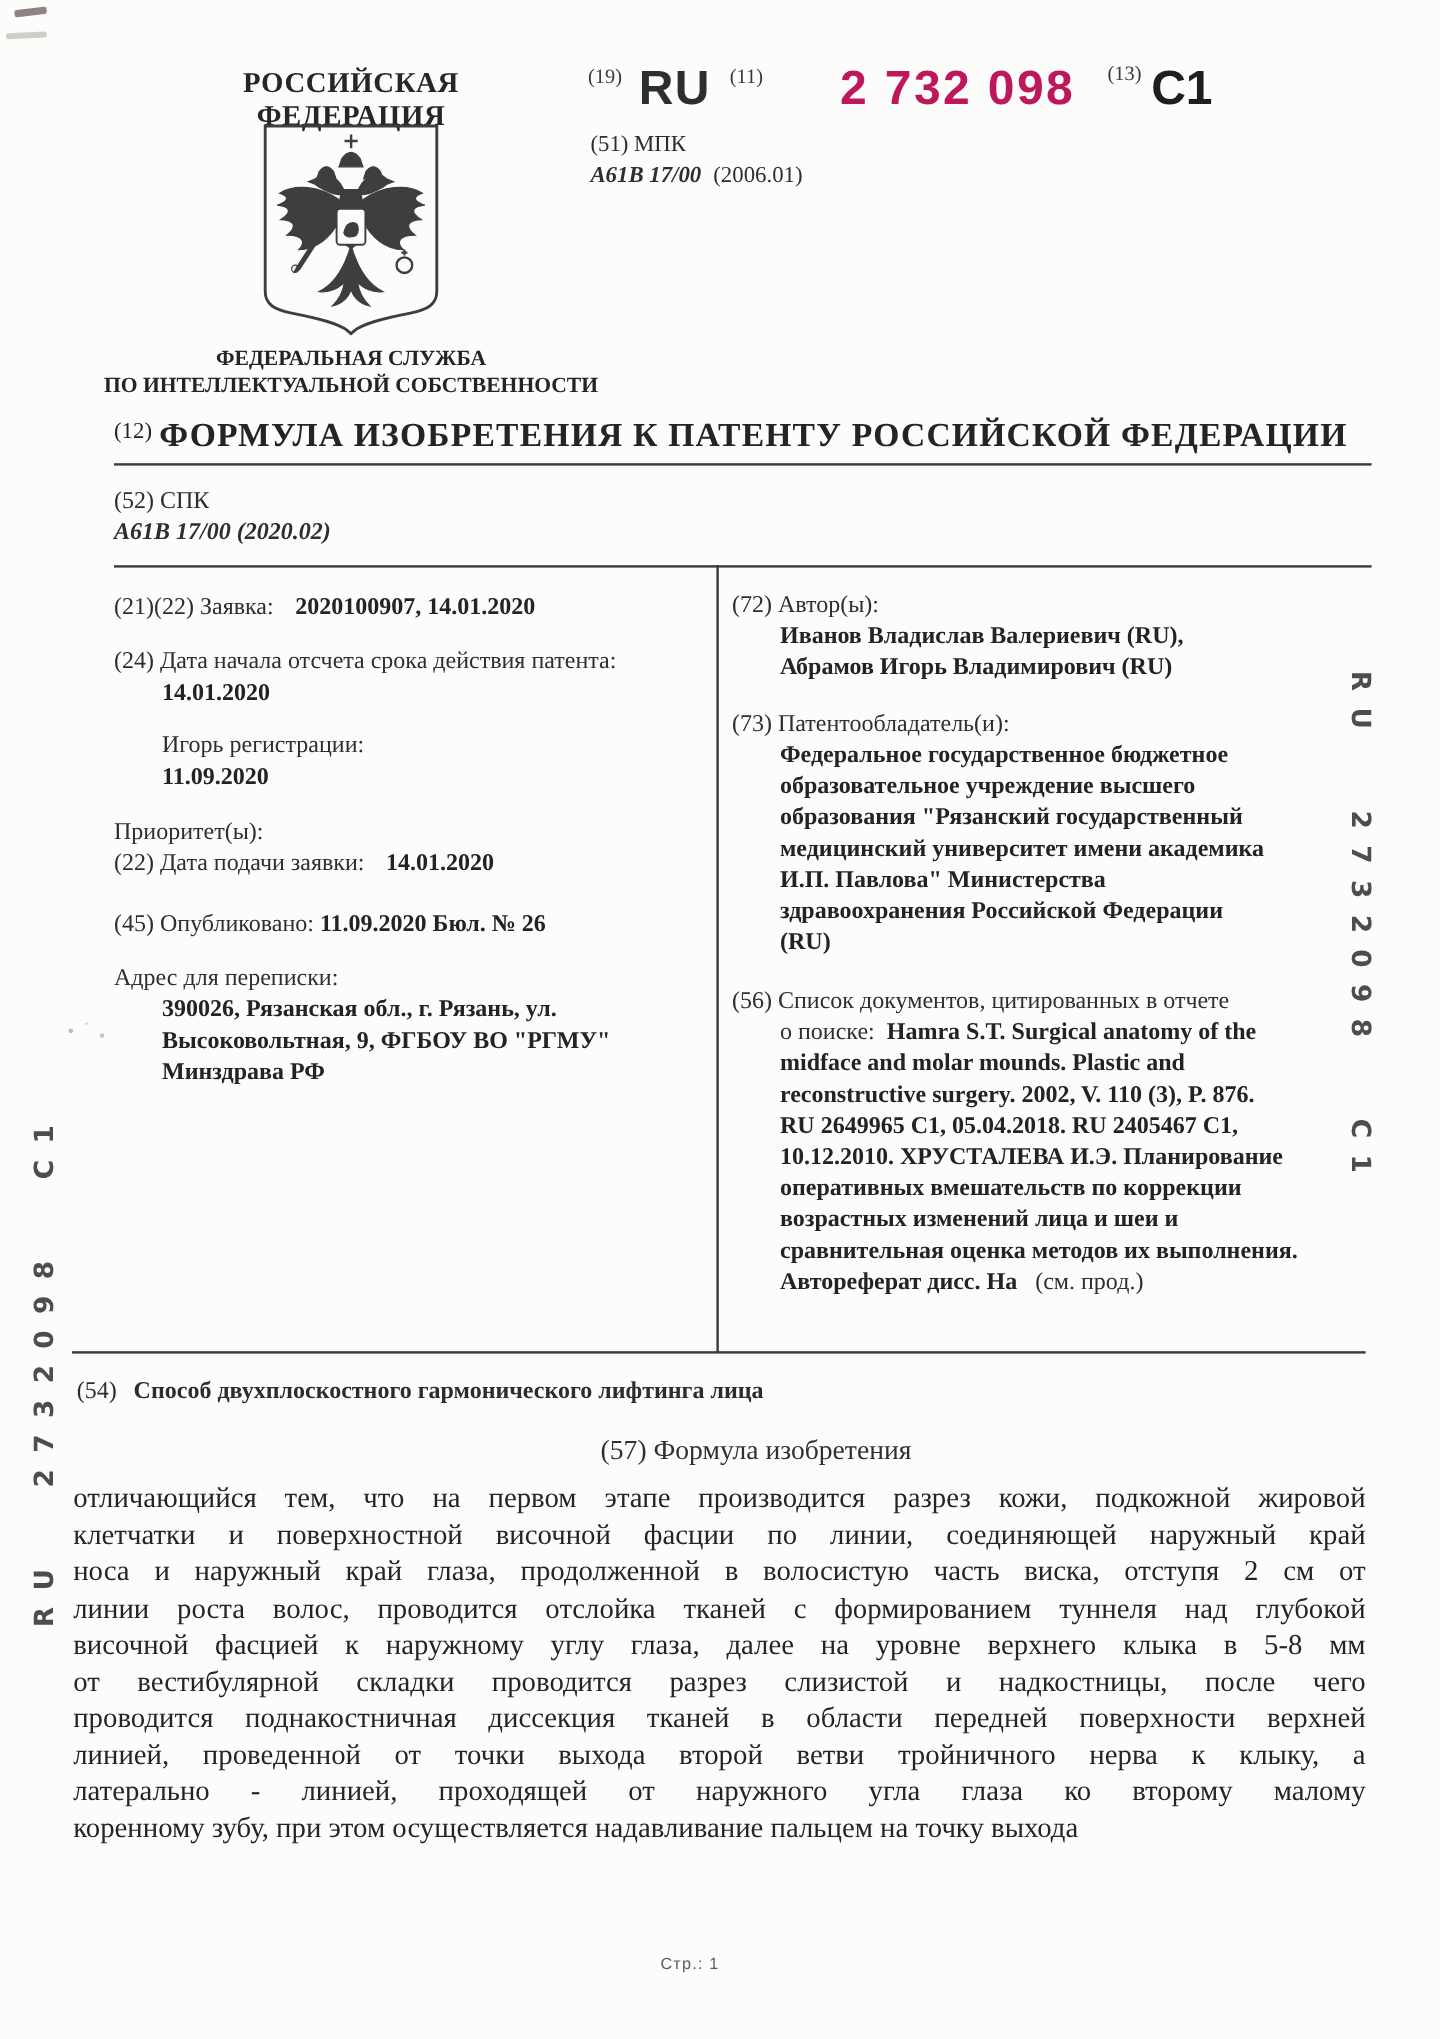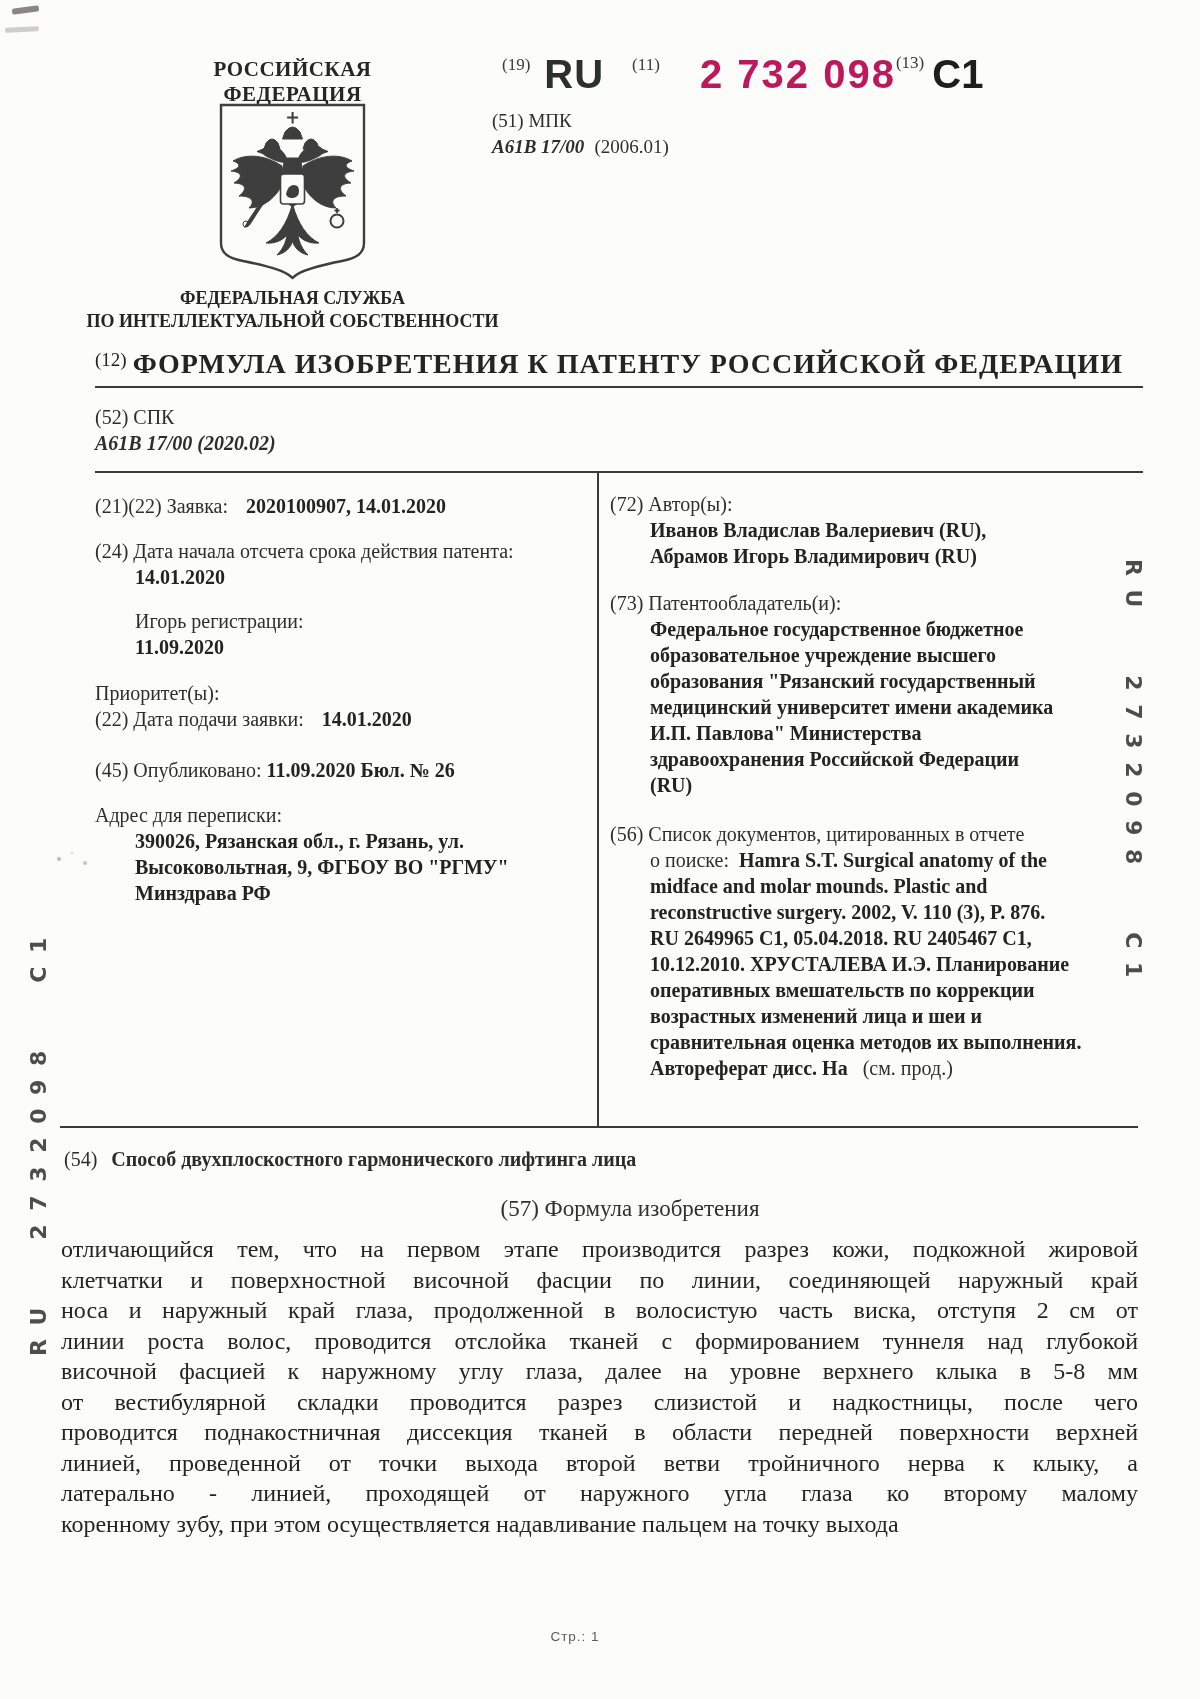--- a/index.html
+++ b/index.html
@@ -9,31 +9,31 @@
   .abs{position:absolute;}
 
   
   .artifact{position:absolute;border-radius:2px;}
   .a1{left:12px;top:7px;width:27px;height:6px;background:#5f5150;opacity:.7;transform:rotate(-7deg);}
   .a2{left:5px;top:27px;width:34px;height:5px;background:#8f8682;opacity:.4;transform:rotate(-3deg);}
   .a3{left:57px;top:857px;width:4px;height:4px;border-radius:50%;background:#8a8a8a;opacity:.55;
       box-shadow:26px 4px 0 0 #9a9a9a, 13px -6px 0 -1px #aaa;}
 
   
-  .country{left:150px;top:57px;width:285px;text-align:center;font-size:21px;font-weight:bold;letter-spacing:.5px;color:#262626;}
+  .country{left:150px;top:57px;width:285px;text-align:center;font-size:24px;font-weight:bold;letter-spacing:.5px;color:#262626;}
   .emblem{left:216px;top:100px;}
   .agency{left:60px;top:287px;width:465px;text-align:center;font-weight:bold;font-size:18px;line-height:23px;color:#242424;}
 
   
   .codes-row1{left:490px;top:52px;white-space:nowrap;}
-  .code-small{font-size:17px;color:#3a3a3a;vertical-align:18px;font-family:"Liberation Serif",serif;margin-left:12px;}
+  .code-small{font-size:17px;color:#3a3a3a;vertical-align:18px;font-family:"Liberation Serif",serif;}
   .ru-big{font-family:"Liberation Sans",sans-serif;font-size:40px;font-weight:bold;color:#2c302c;margin:0 16px 0 14px;letter-spacing:1px;}
   .num-block{left:700px;top:52px;white-space:nowrap;}
   .pub-number{font-family:"Liberation Sans",sans-serif;font-size:40px;font-weight:bold;color:#be185d;letter-spacing:2px;}
-  .sup13{font-size:17px;color:#3a3a3a;vertical-align:20px;font-family:"Liberation Serif",serif;}
+  .sup13{font-size:17px;color:#3a3a3a;vertical-align:20px;font-family:"Liberation Serif",serif;margin-left:27px;}
   .kind-code{font-family:"Liberation Sans",sans-serif;font-size:40px;font-weight:bold;color:#1e1e1e;margin-left:8px;}
   .ipc-label{left:492px;top:110px;font-size:19px;color:#2e2e2e;}
   .ipc-line{left:492px;top:136px;font-size:19px;color:#2e2e2e;}
   .ipc-code{font-style:italic;font-weight:bold;margin-right:10px;}
 
   
   .doc-title{left:95px;top:348px;width:1060px;font-size:28px;font-weight:bold;letter-spacing:1px;color:#242424;white-space:nowrap;}
   .doc-title .sup12{font-size:19px;font-weight:normal;vertical-align:7px;letter-spacing:0;margin-right:6px;text-align:center;}
   .rule{position:absolute;background:#3a3a3a;}
   .rule-title{left:95px;top:386px;width:1048px;height:2px;}

